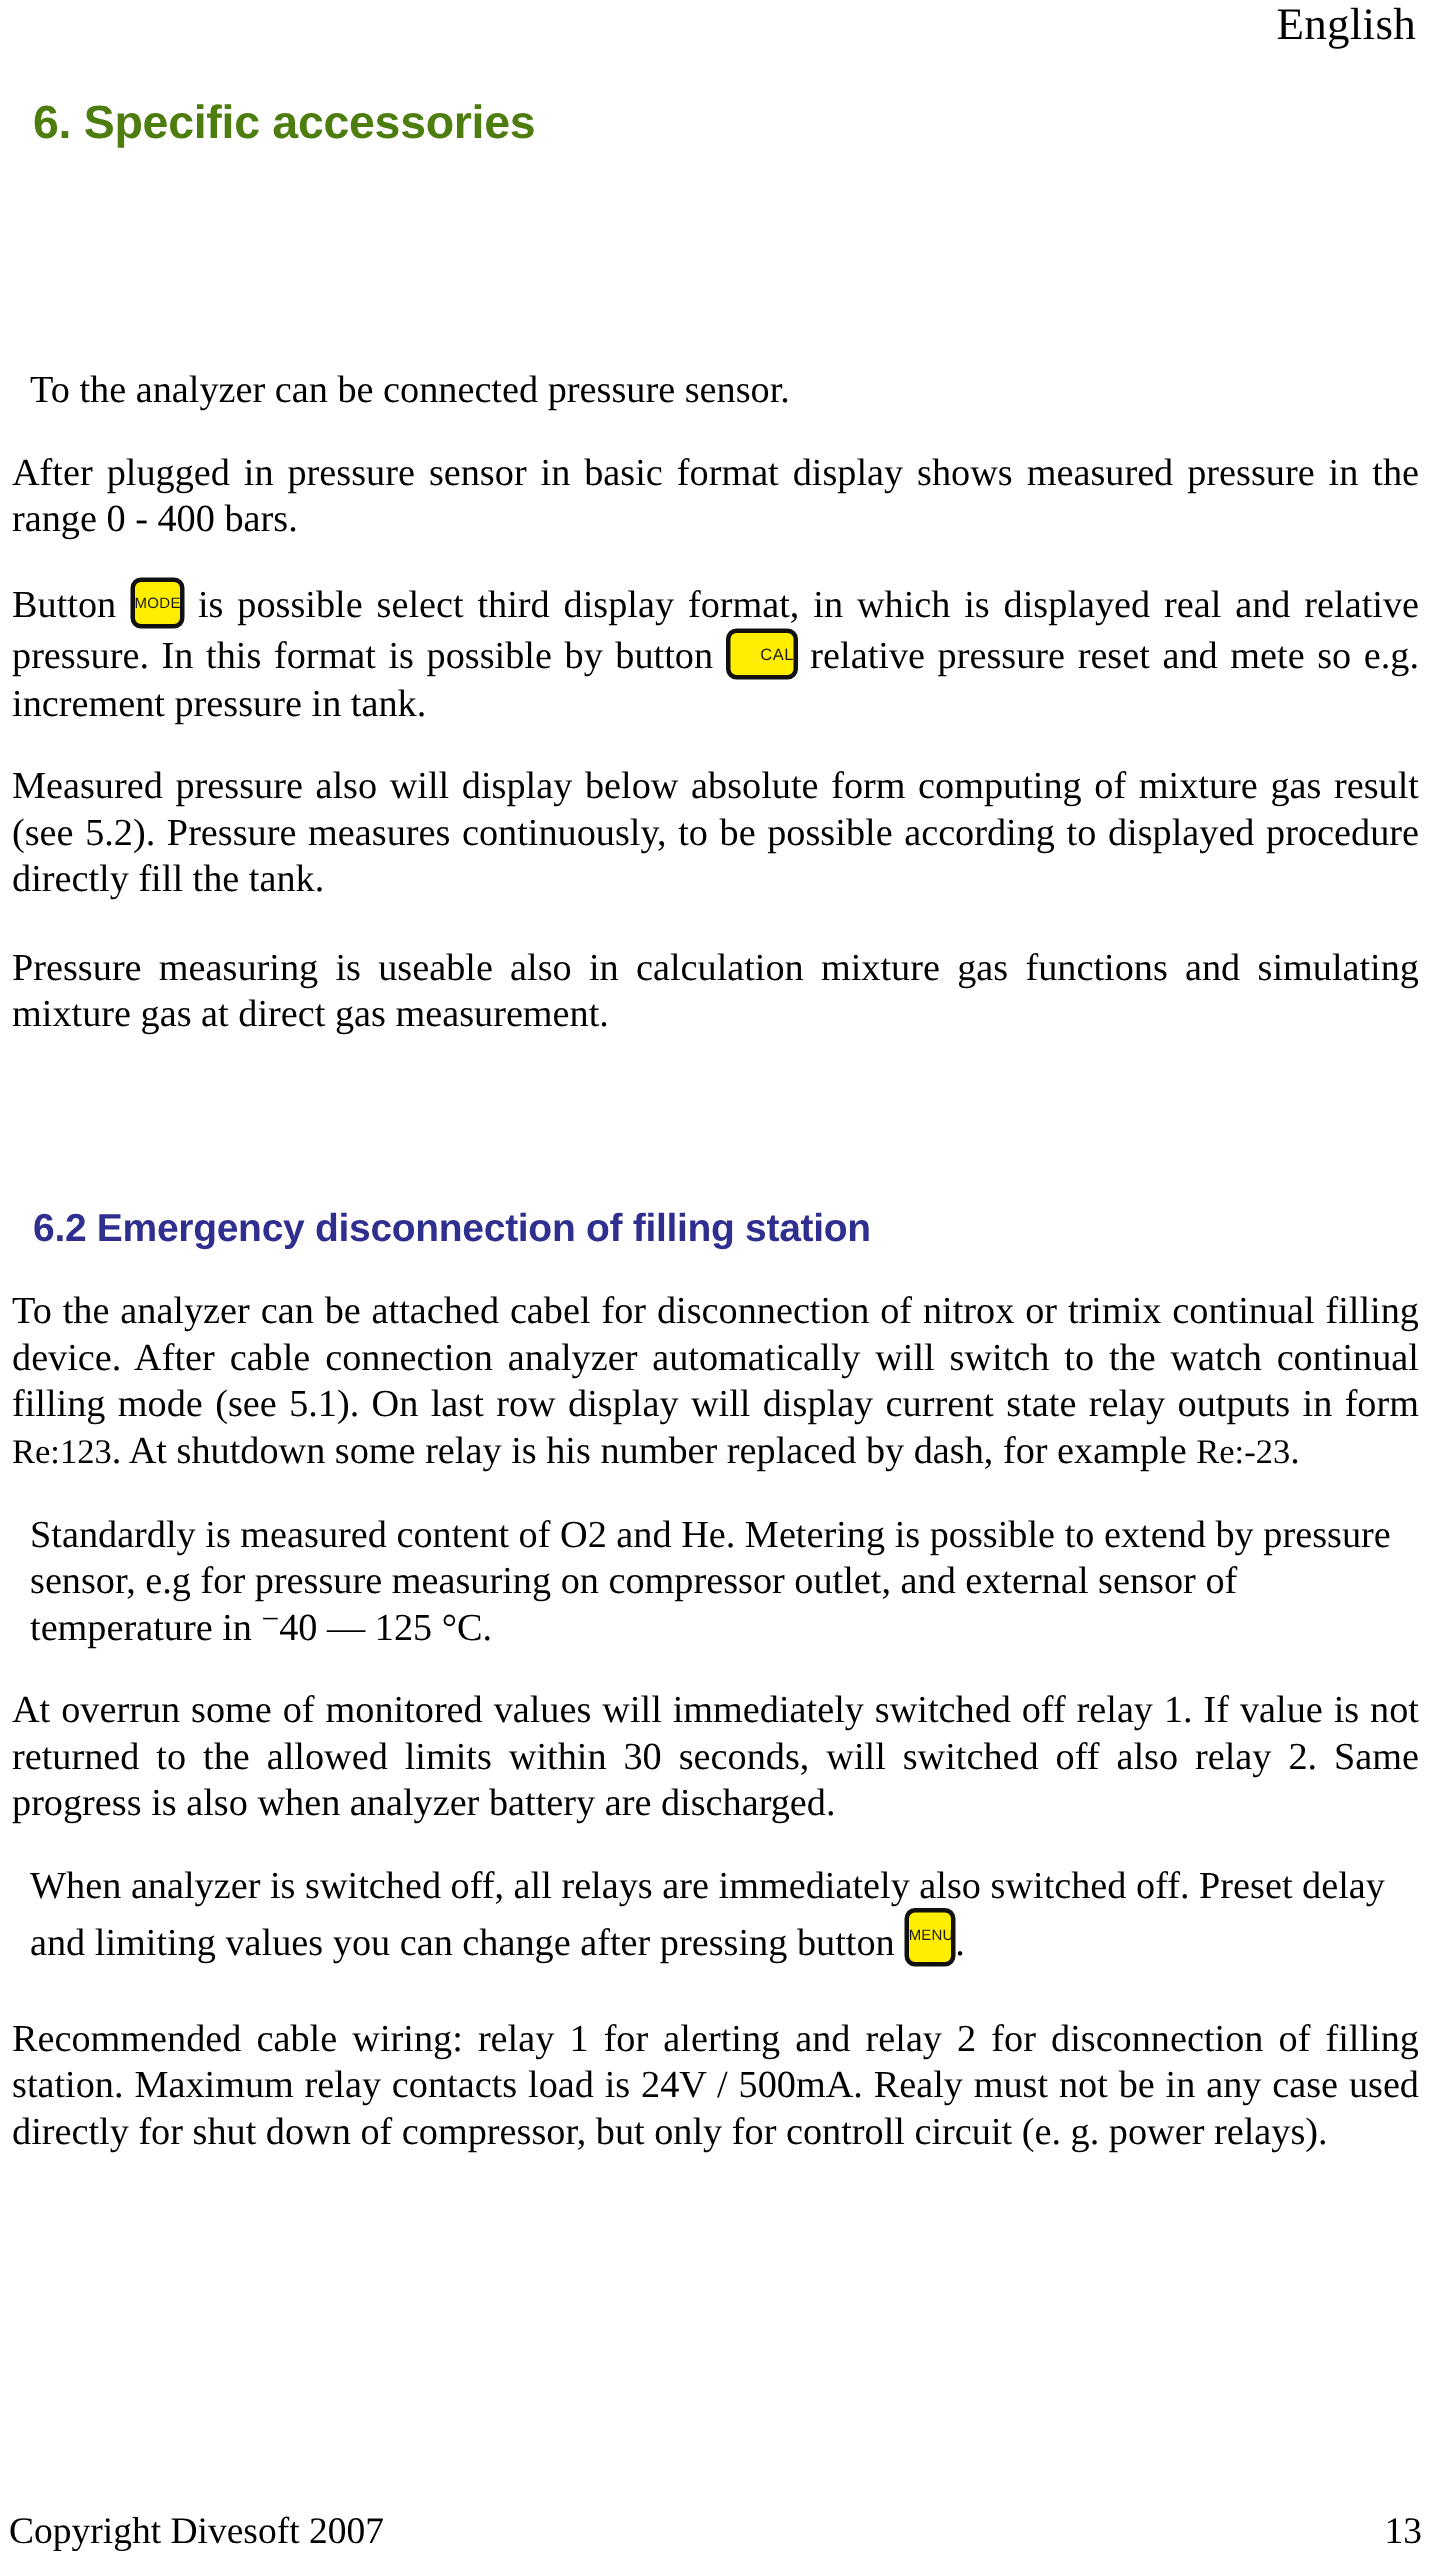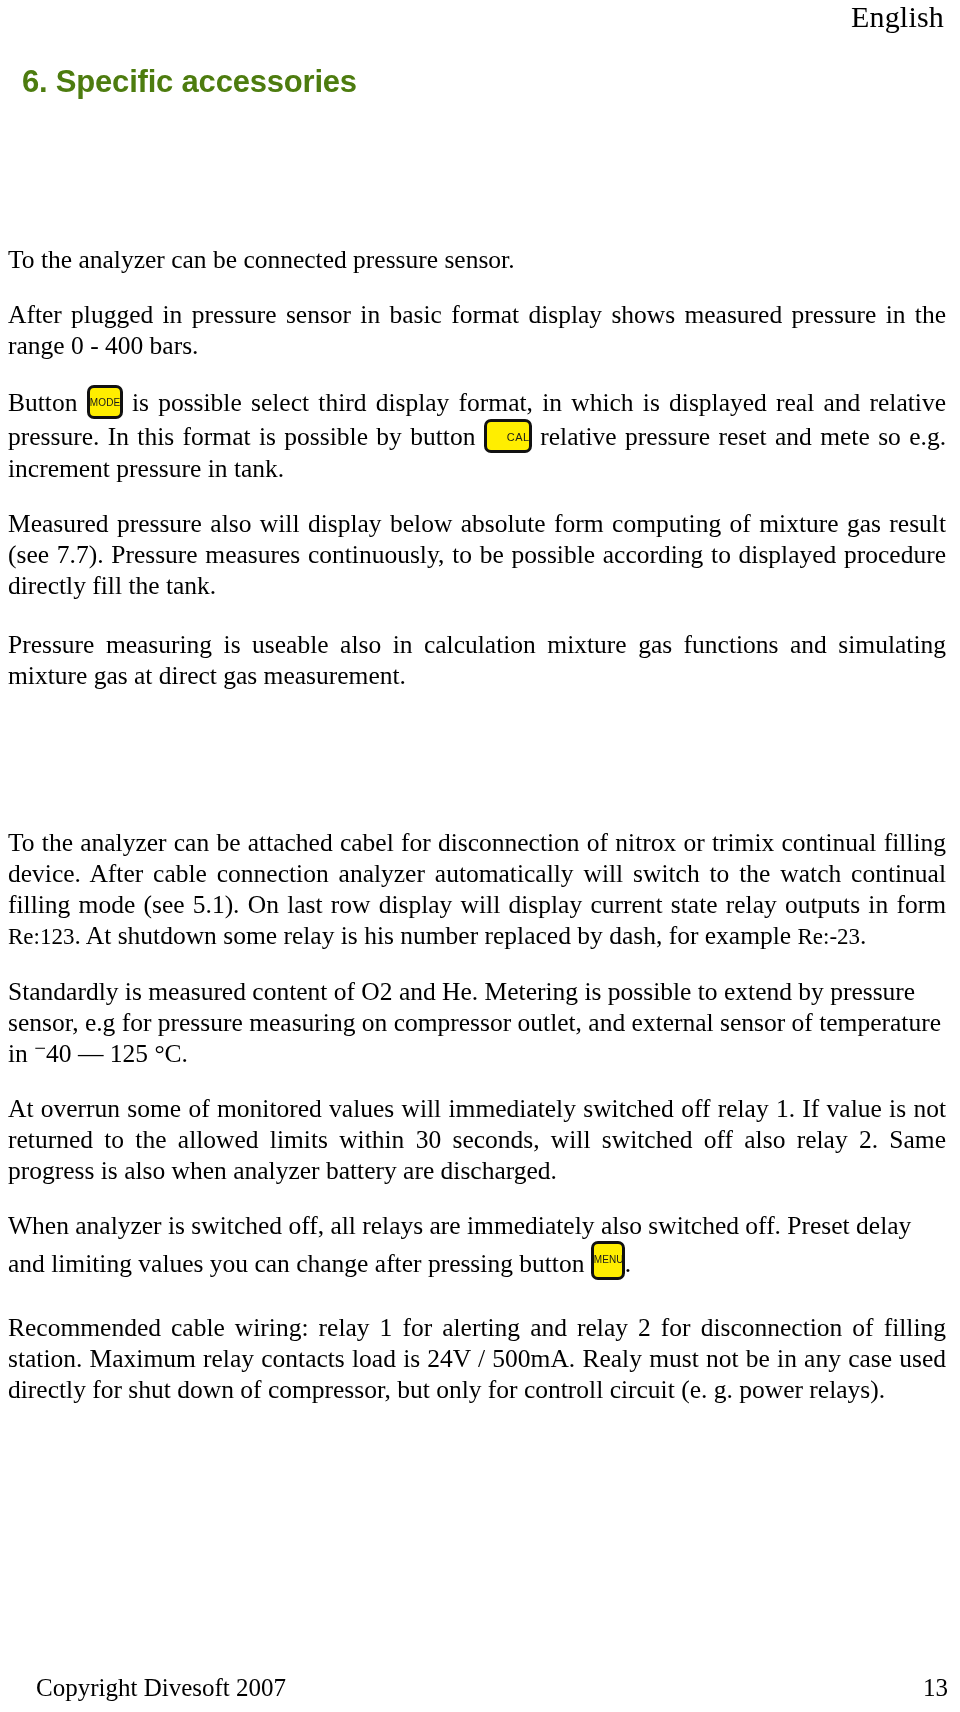--- a/index.html
+++ b/index.html
@@ -57,21 +57,21 @@
 
   
   .p {
     font-size: 25.5px;
     line-height: 31px;
     margin: 0;
     padding: 0 8px 0 2px;
     color: #000;
   }
   .just { text-align: justify; text-align-last: left; }
-  .left { text-align: left; }
+  .left { text-align: left; margin-left: 12px; }
 
   .mono {
     font-family: Liberation Serif, serif;
     font-size: 23px;
   }
 
   .sup-minus {
     vertical-align: 0.32em;
     font-size: 0.82em;
     line-height: 0;
@@ -125,21 +125,20 @@
   
   .footer {
     position: absolute;
     left: 6px;
     right: 12px;
     bottom: 10px;
     display: flex;
     justify-content: space-between;
     align-items: baseline;
     font-size: 25px;
-    margin-left: 30px;
   }
 </style>
 </head>
 <body>
 
 <div class="page">
 
   <div class="running-head">English</div>
 
   <div class="sp-32"></div>
@@ -157,29 +156,30 @@
   <div class="sp-24"></div>
 
   <p class="p just">After plugged in pressure sensor in basic format display shows measured pressure in the range 0 - 400 bars.</p>
 
   <div class="sp-24"></div>
 
   <p class="p just"><span>Button</span> <span class="key key-mode">MODE</span> <span>is possible select third display format, in which is displayed real and relative pressure.  In this format is possible by button</span> <span class="key key-cal">CAL</span> <span>relative pressure reset and mete so e.g. increment pressure in tank.</span></p>
 
   <div class="sp-24"></div>
 
-  <p class="p just">Measured pressure also will display below absolute form computing of mixture gas result (see 7.7). Pressure measures continuously, to be possible according to displayed procedure directly fill the tank.</p>
+  <p class="p just">Measured pressure also will display below absolute form computing of mixture gas result (see 5.2). Pressure measures continuously, to be possible according to displayed procedure directly fill the tank.</p>
 
   <div class="sp-28"></div>
 
   <p class="p just">Pressure measuring is useable also in calculation mixture gas functions and simulating mixture gas at direct gas measurement.</p>
 
   <div class="sp-72"></div>
   <div class="sp-40"></div>
 
+  <h2 class="h2">6.2 Emergency disconnection of filling station</h2>
 
   <div class="sp-24"></div>
 
   <p class="p just"><span>To the analyzer can be attached cabel for disconnection of nitrox or trimix continual filling device. After cable connection analyzer automatically will switch to the watch continual filling mode (see 5.1). On last row display will display current state relay outputs in form</span> <span class="mono">Re:123</span><span>. At shutdown some relay is his number replaced by dash, for example</span> <span class="mono">Re:-23</span><span>.</span></p>
 
   <div class="sp-24"></div>
 
   <p class="p left"><span>Standardly is measured content of O2 and He.  Metering is possible to extend by pressure sensor, e.g for pressure measuring on compressor outlet, and external sensor of temperature in</span>  <span class="sup-minus">−</span><span>40 — 125 °C.</span></p>
 
   <div class="sp-24"></div>

